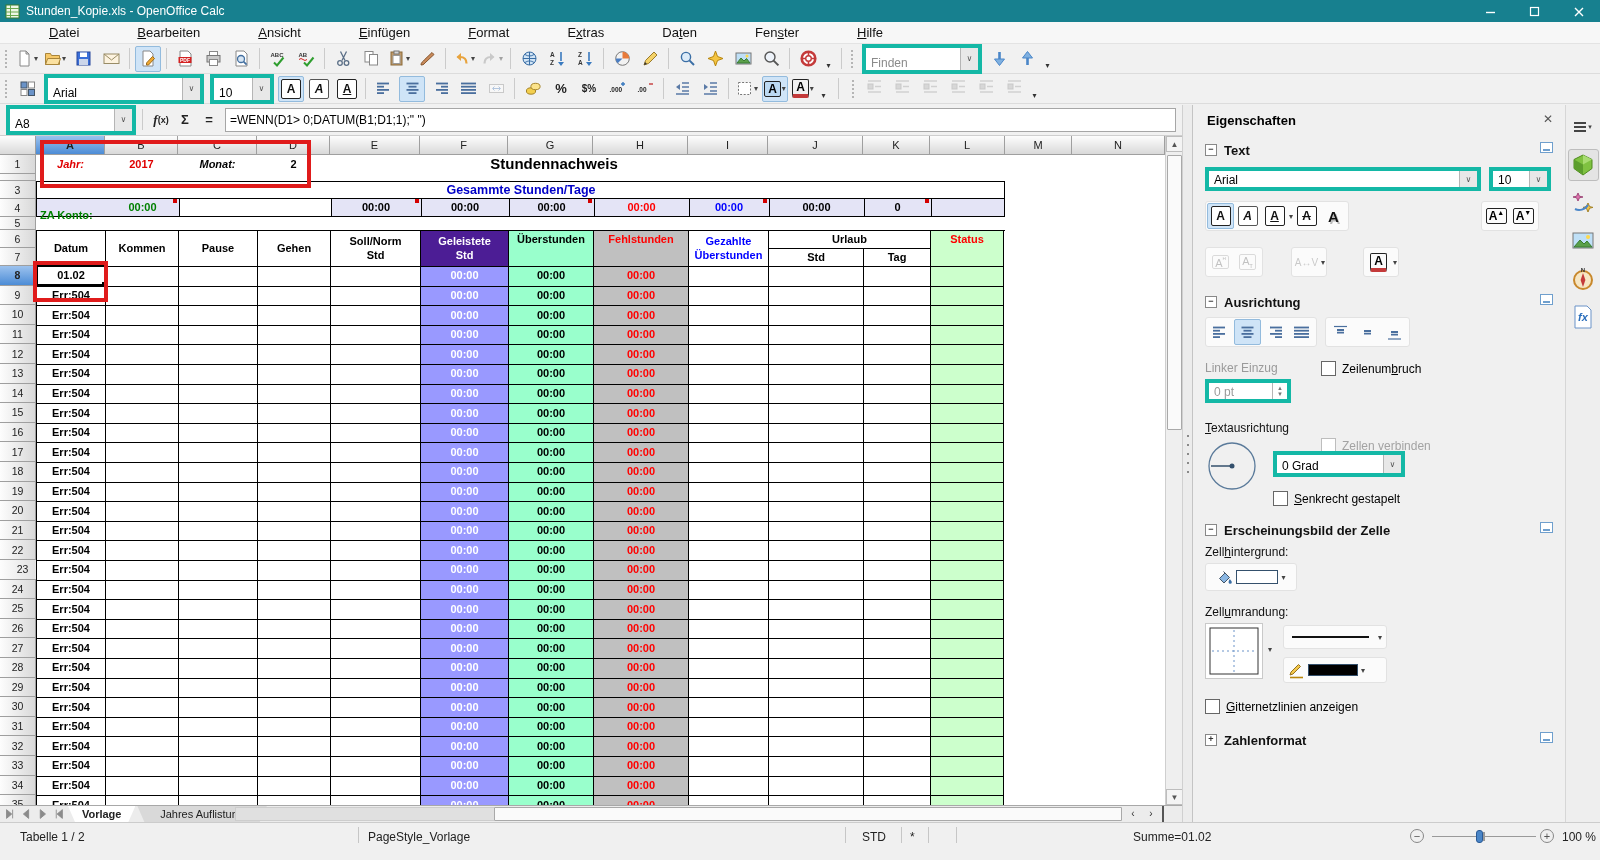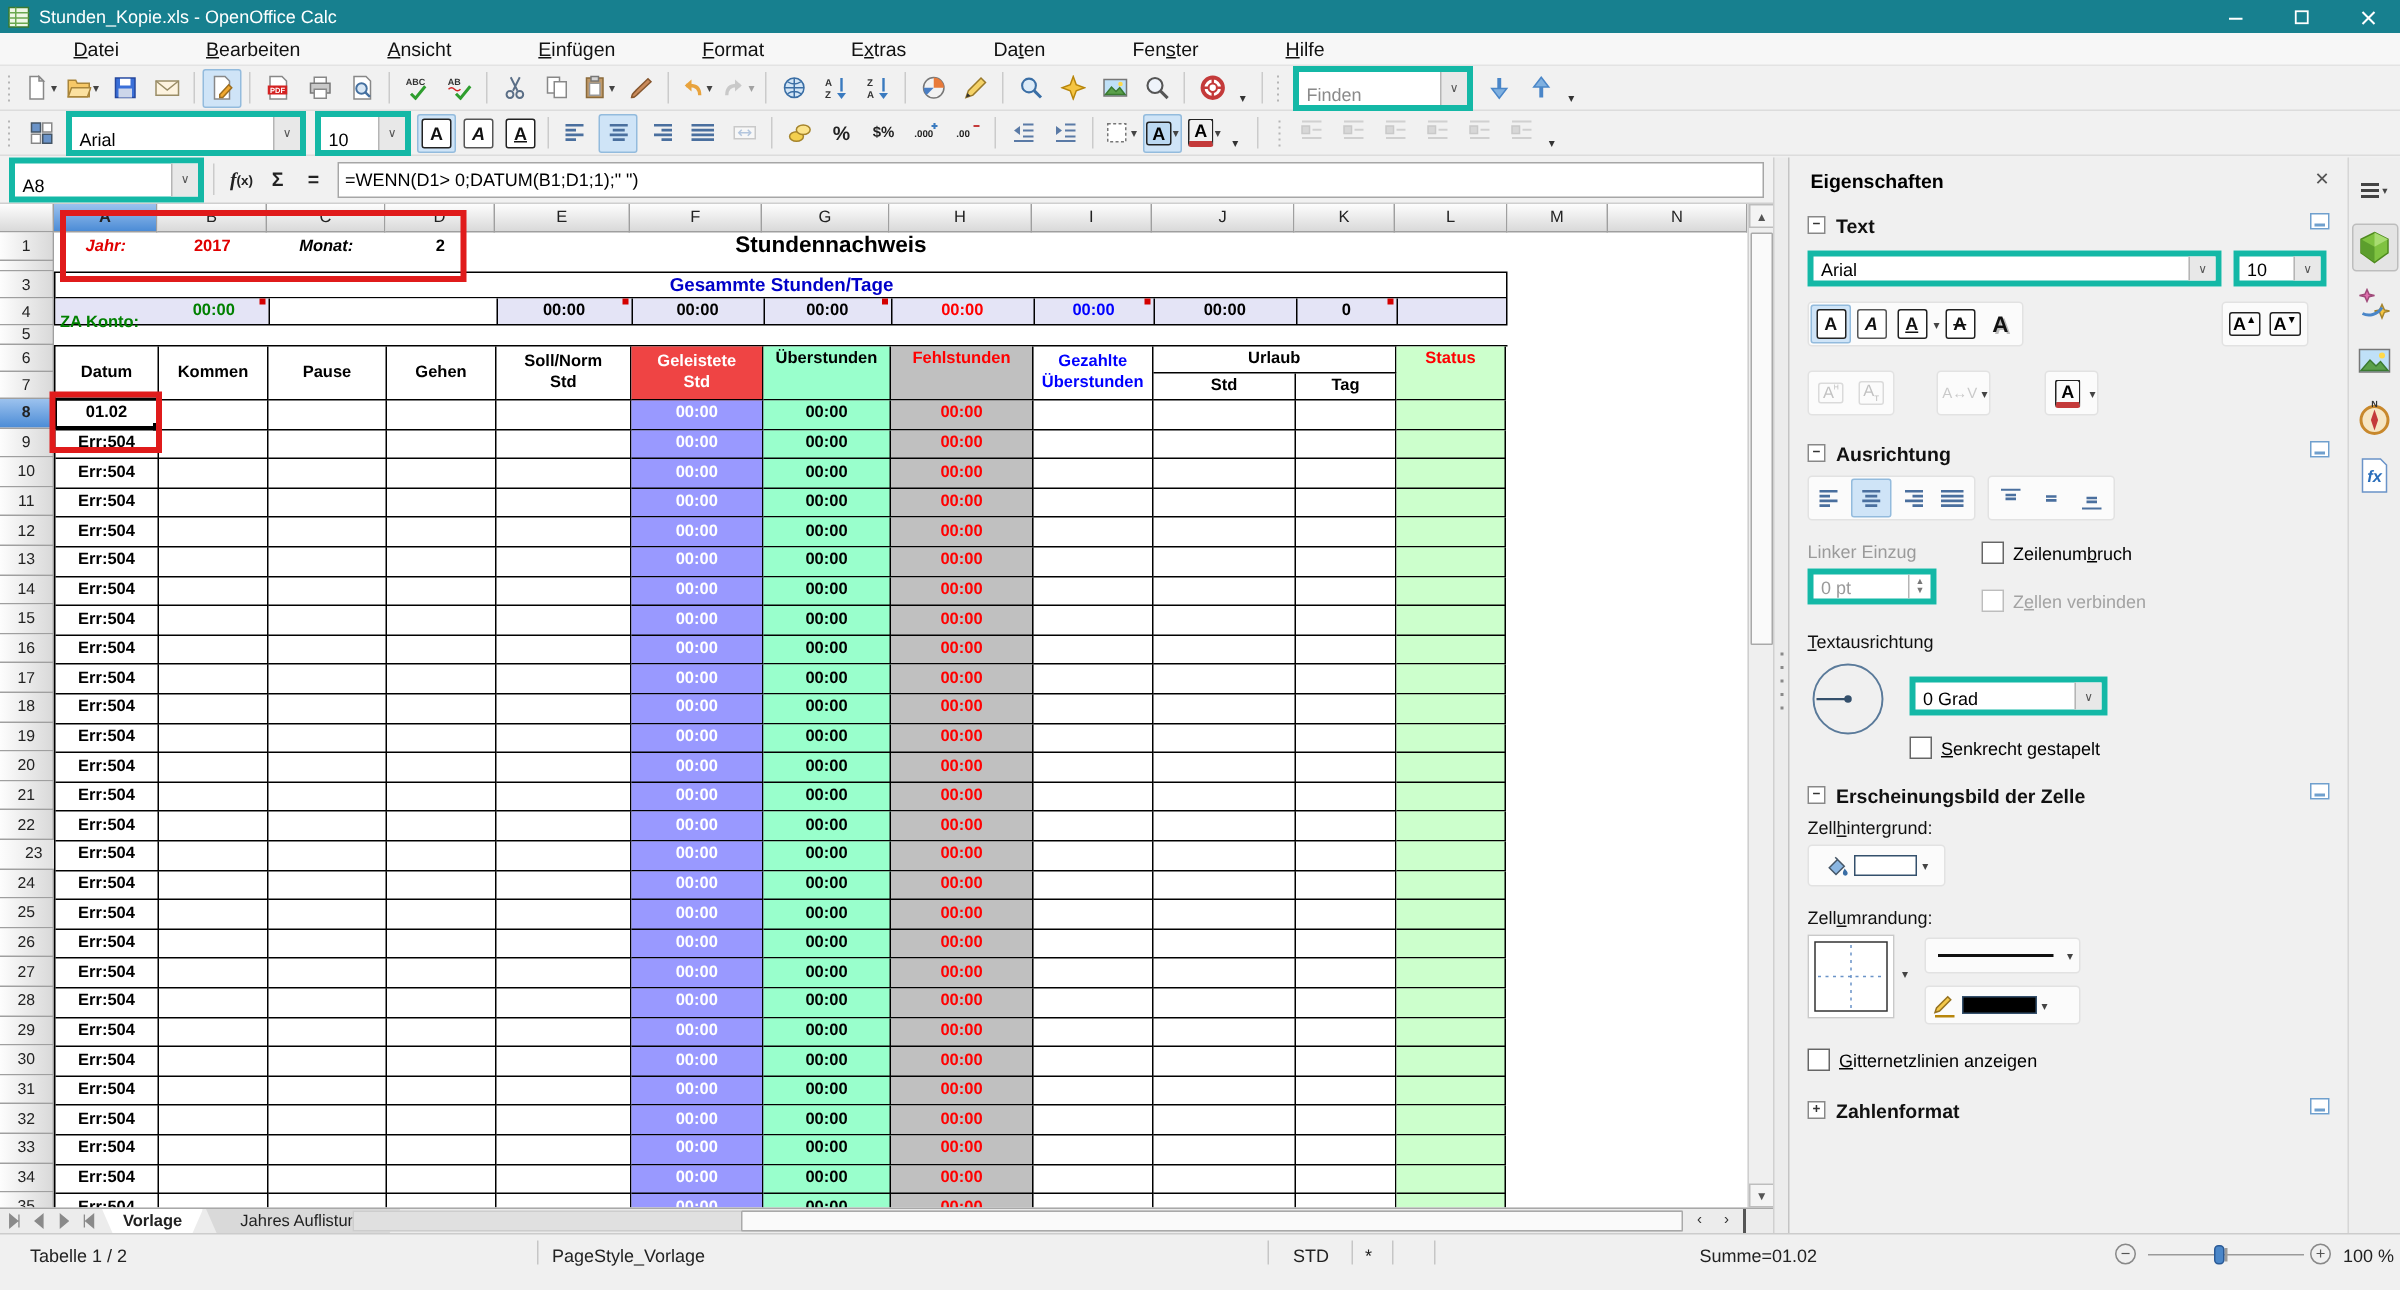--- a/index.html
+++ b/index.html
@@ -58,21 +58,21 @@
   .stsep{width:1px;height:16px;background:#c6c6c6;top:4px;}
   .sttext{top:7px;white-space:pre;}
   
   #splitter{left:1182px;top:105px;width:10px;height:717px;background:#ececec;border-left:1px solid #d0d0d0;}
   #sidepanel{left:1192px;top:105px;width:373px;height:717px;background:#f0f0f0;border-left:1px solid #c4c4c4;font-size:12px;}
   #siderail{left:1565px;top:105px;width:35px;height:717px;background:#eeeeee;border-left:1px solid #d6d6d6;}
   .sechdr{font-weight:bold;font-size:13px;color:#111;display:flex;align-items:center;}
   .cbx{width:13px;height:13px;border:1px solid #666;background:#fff;display:inline-block;}
   .sblabel{color:#111;}
   .sblabel u,.cblabel u{text-decoration:underline;}
-  .disabledtx{color:#a3a3a3!important;}
+  .disabledtx{color:#a3a3a3!important;margin-top:45px;}
   .disabledtx .cbx{border-color:#bdbdbd;}
   .grpbox{background:#fbfbfb;border:1px solid #e2e2e2;border-radius:3px;display:flex;align-items:center;padding:1px;}
   .sbtn2{width:25px;height:24px;display:flex;align-items:center;justify-content:center;border:1px solid transparent;border-radius:2px;}
   .sbtn2.active{background:#cfe4f7;border-color:#93bbdd;}
   .railbtn{width:29px;height:30px;margin:6px auto;display:flex;align-items:center;justify-content:center;border:1px solid transparent;border-radius:3px;}
   .railbtn.active{background:#e4e4e4;border-color:#bdbdbd;}
   .launcher{width:13px;height:11px;border:1px solid #6f9fcd;background:#fff;display:flex;align-items:flex-end;justify-content:center;}
   .launcher i{display:block;width:7px;height:2px;background:#6f9fcd;margin-bottom:1px;}
 </style>
 </head>
@@ -679,21 +679,21 @@
     <div class="abs cdot" style="left: 588px; top: 63px;"></div>
     <div class="abs cdot" style="left: 763px; top: 63px;"></div>
     <div class="abs cdot" style="left: 925px; top: 63px;"></div>
     <div class="abs" style="left: 36px; top: 94px; width: 969px; height: 586px; border-left: 1px solid rgb(0, 0, 0); border-top: 1px solid rgb(0, 0, 0); background: rgb(255, 255, 255);">
       <div class="abs cell bR bB" style="left: 0px; top: 0px; width: 69px; height: 36px;">Datum</div>
       <div class="abs cell bR bB" style="left: 69px; top: 0px; width: 73px; height: 36px;">Kommen</div>
       <div class="abs cell bR bB" style="left: 142px; top: 0px; width: 79px; height: 36px;">Pause</div>
       <div class="abs cell bR bB" style="left: 221px; top: 0px; width: 73px; height: 36px;">Gehen</div>
       <div class="abs cell bR bB" style="left: 294px; top: 0px; width: 90px; height: 36px;">Soll/Norm
 Std</div>
-      <div class="abs cell bR bB" style="left: 384px; top: 0px; width: 88px; height: 36px; background: #ef4444; color: rgb(255, 255, 255);">Geleistete
+      <div class="abs cell bR bB" style="left: 384px; top: 0px; width: 88px; height: 36px; background: #4c1d95; color: rgb(255, 255, 255);">Geleistete
 Std</div>
       <div class="abs cell bR bB" style="left: 472px; top: 0px; width: 85px; height: 36px; background: rgb(153, 255, 204); align-items: flex-start; padding-top: 2px;">Überstunden</div>
       <div class="abs cell bR bB" style="left: 557px; top: 0px; width: 95px; height: 36px; background: rgb(192, 192, 192); color: rgb(255, 0, 0); align-items: flex-start; padding-top: 2px;">Fehlstunden</div>
       <div class="abs cell bR bB" style="left: 652px; top: 0px; width: 80px; height: 36px; color: rgb(0, 0, 255);">Gezahlte
 Überstunden</div>
       <div class="abs" style="left: 732px; top: 0px; width: 162px; height: 36px;">
         <div class="abs cell bR bB" style="left: 0px; top: 0px; width: 162px; height: 18px;">Urlaub</div>
         <div class="abs cell bR bB" style="left: 0px; top: 18px; width: 95px; height: 18px;">Std</div>
         <div class="abs cell bR bB" style="left: 95px; top: 18px; width: 67px; height: 18px;">Tag</div>
       </div>

